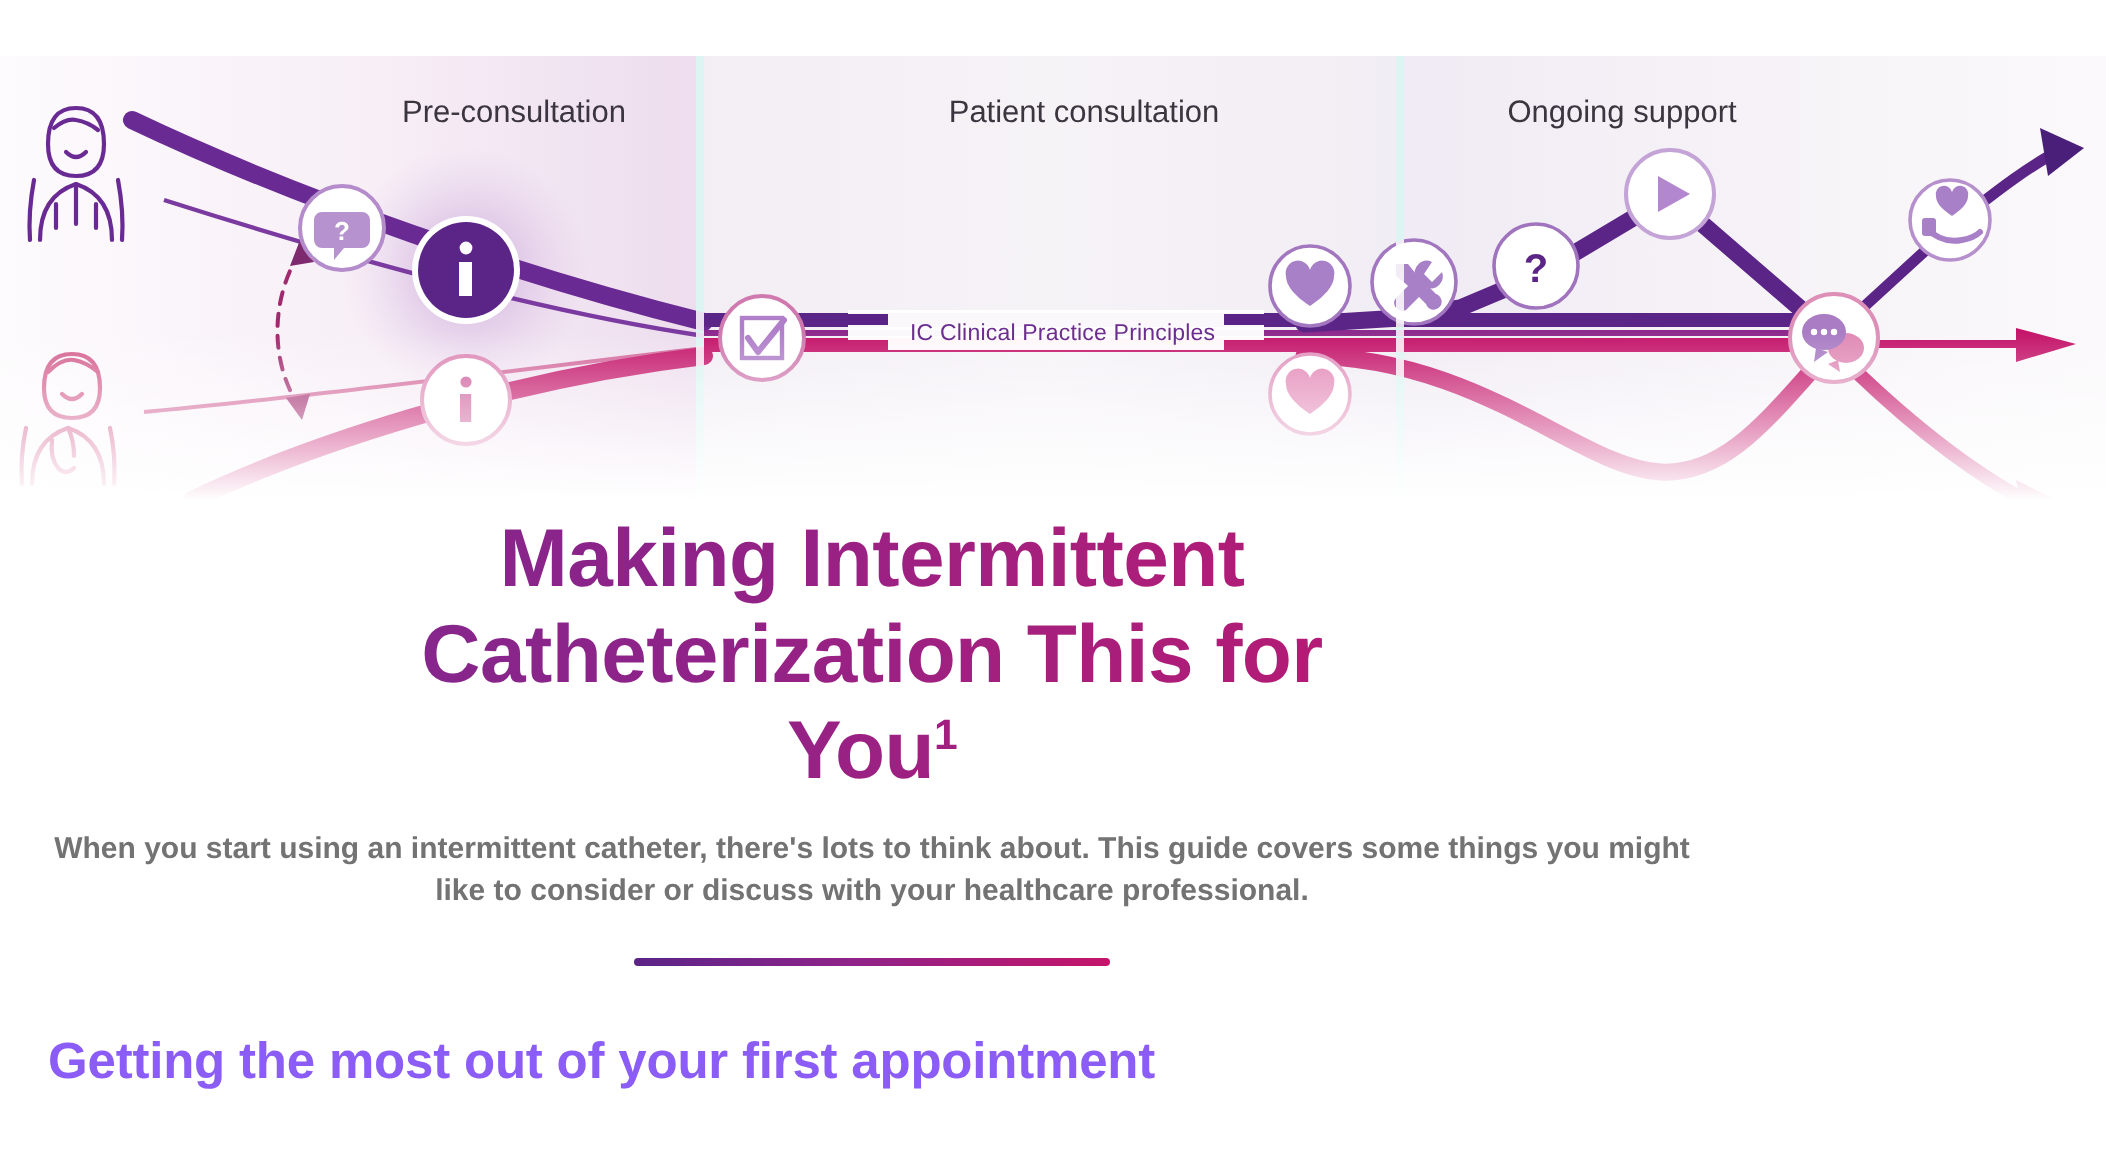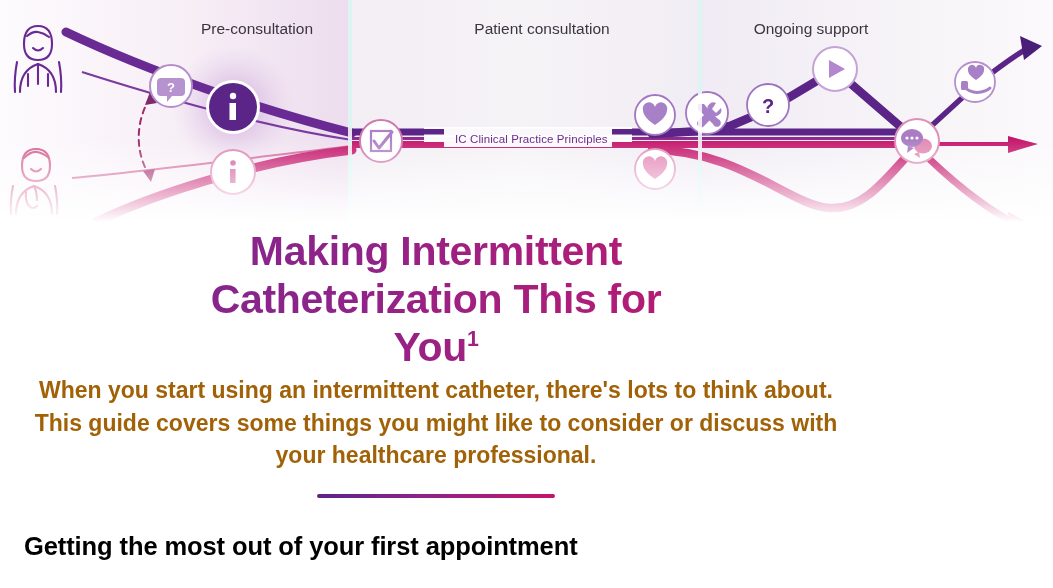--- a/index.html
+++ b/index.html
@@ -11,20 +11,21 @@
     overflow: hidden;
   }
 
   
   .banner {
     position: relative;
     width: 1053px;
     height: 222px;
     overflow: hidden;
     background: #14b8a6;
+    margin-top: 28px;
   }
   .banner-svg {
     position: absolute;
     top: 0; left: 0;
     width: 1053px;
     height: 222px;
     display: block;
   }
   .stage-labels {
     position: absolute;
@@ -79,46 +80,46 @@
     font-family: "Liberation Sans", sans-serif;
     padding: 0 140px;
   }
   .title sup {
     font-size: 0.52em;
     vertical-align: super;
     line-height: 0;
   }
 
   .subtitle {
-    margin: 2px auto 0;
+    margin: 14px auto 0;
     max-width: 952px;
     text-align: center;
-    font-size: 23px;
+    font-size: 15px;
     line-height: 1.42;
     font-weight: bold;
-    color: #a16207;
+    color: #737373;
     font-family: "Liberation Sans", sans-serif;
   }
 
   .divider {
     width: 238px;
     height: 4px;
     margin: 22px auto 0;
     background: linear-gradient(90deg, #5b2487 0%, #8e2389 45%, #c4156a 100%);
     border-radius: 2px;
   }
 
   .section {
     margin-top: 34px;
     padding-left: 0px;
   }
   .section-heading {
     font-size: 25.5px;
     font-weight: bold;
-    color: #000000;
+    color: #8b5cf6;
     letter-spacing: -0.1px;
     font-family: "Liberation Sans", sans-serif;
   }
   .section-body {
     margin-top: 16px;
     font-size: 17.5px;
     line-height: 1.5;
     color: #7a3a9e;
     max-width: 960px;
     font-family: "Liberation Sans", sans-serif;

